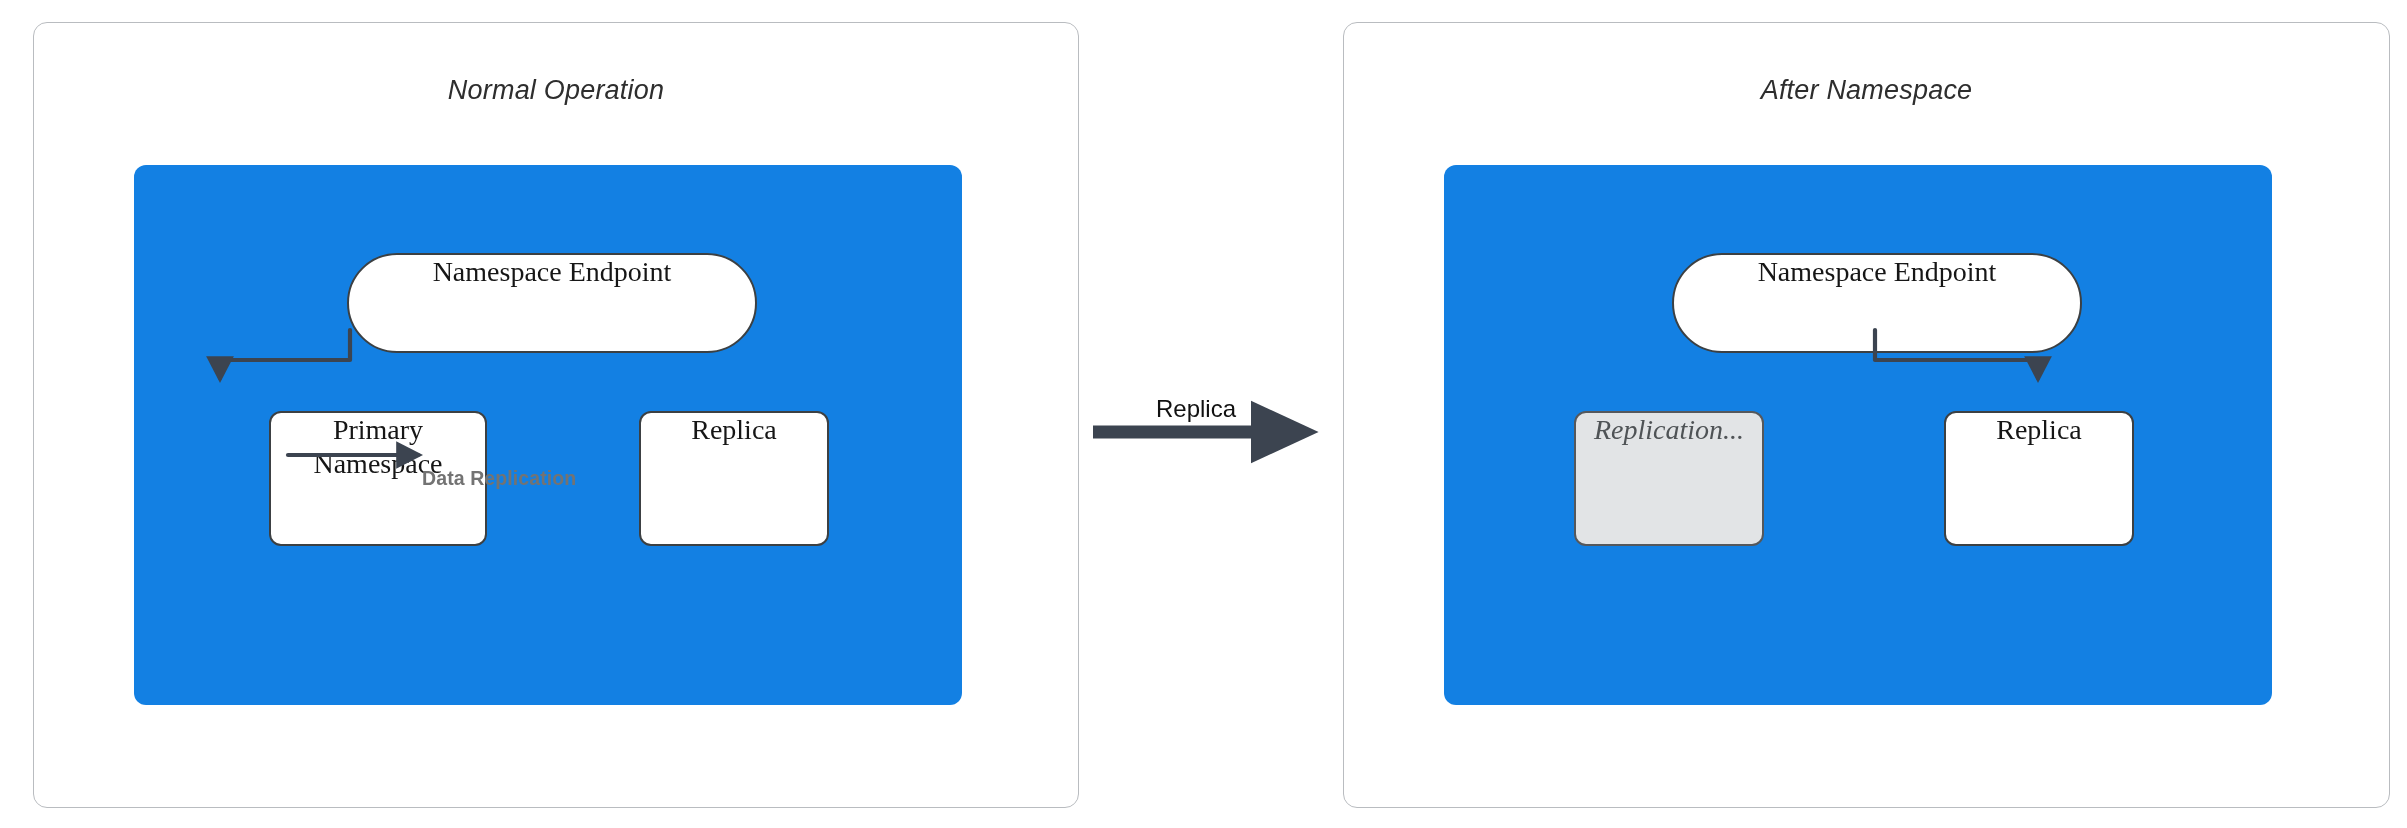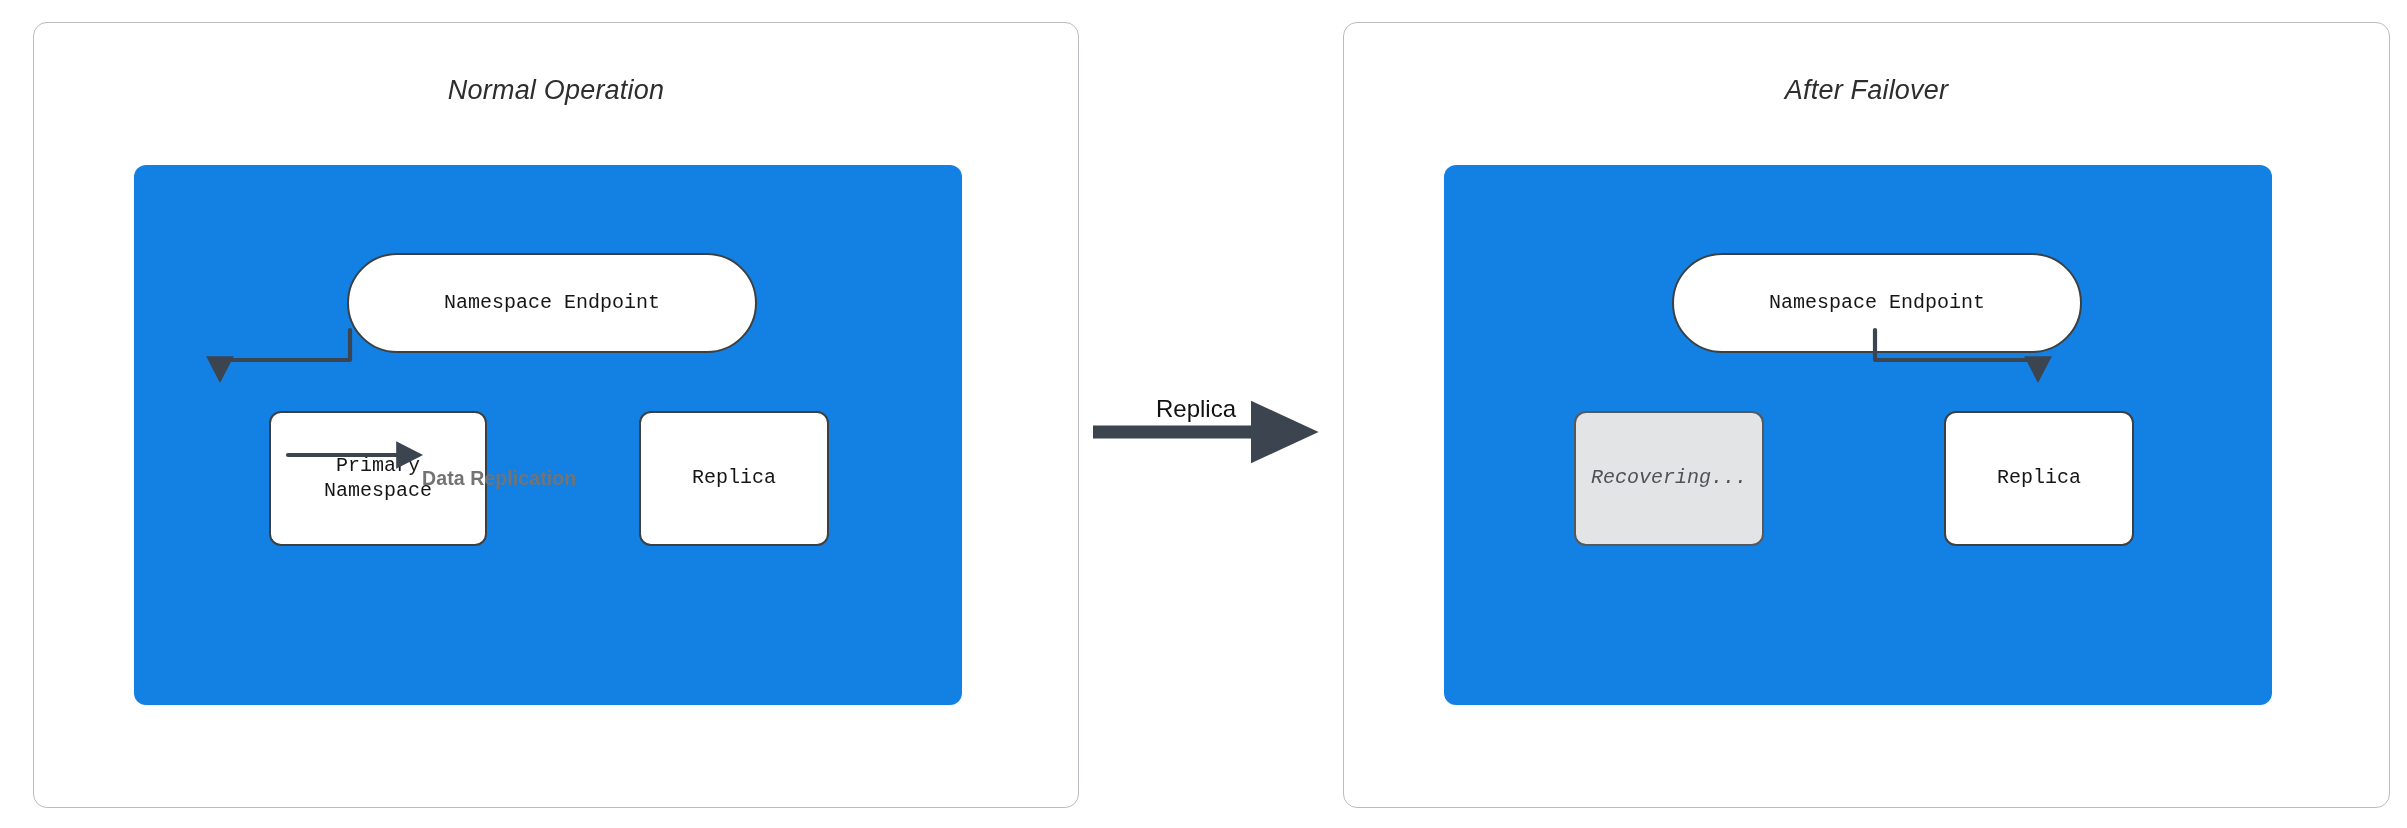--- a/index.html
+++ b/index.html
@@ -8,21 +8,21 @@
 
   .panel{position:absolute;background:#ffffff;border:1.6px solid #b9bcc0;border-radius:14px;box-sizing:border-box;}
   #panel-left{left:33px;top:22px;width:1046px;height:786px;}
   #panel-right{left:1343px;top:22px;width:1047px;height:786px;}
 
   .panel-title{position:absolute;left:0;right:0;text-align:center;font-style:italic;font-size:27px;color:#2e2e2e;font-family:"Liberation Sans",sans-serif;letter-spacing:.2px;}
 
   .zone{position:absolute;background:#1380e3;border-radius:12px;box-sizing:border-box;}
   #zone-left{left:100px;top:142px;width:828px;height:540px;}
 
-  .node{position:absolute;box-sizing:border-box;display:flex;align-items:center;justify-content:center;text-align:center;background:#ffffff;border:2px solid #3c4043;color:#161616;font-size:20px;line-height:1.22;font-family:Liberation Mono, monospace;}
+  .node{position:absolute;box-sizing:border-box;display:flex;justify-content:center;text-align:center;background:#ffffff;border:2px solid #3c4043;color:#161616;font-size:28px;line-height:1.22;font-family:Liberation Serif, serif;}
   .stadium{border-radius:110px;}
   .boxnode{border-radius:12px;}
   .ghost{background:#e2e4e6;border:2px solid #55585c;color:#4f5356;font-style:italic;}
 
   .edge-label{position:absolute;font-weight:bold;font-size:19.5px;color:#737373;font-family:"Liberation Sans",sans-serif;white-space:nowrap;letter-spacing:.1px;}
   .mid-label{position:absolute;font-size:24px;color:#111;font-family:"Liberation Sans",sans-serif;white-space:nowrap;}
 
   svg.ov{position:absolute;left:0;top:0;width:2407px;height:828px;overflow:visible;pointer-events:none;}
 </style>
 </head>
@@ -44,30 +44,30 @@
     </div>
 
     <div class="node boxnode" id="n-replica" style="left:605px;top:388px;width:190px;height:135px;">
       <span>Replica</span>
     </div>
 
     <div class="edge-label" style="left:388px;top:444px;">Data Replication</div>
   </div>
 
   <div class="panel" id="panel-right">
-    <div class="panel-title" style="top:52px;">After Failover</div>
+    <div class="panel-title" style="top:52px;">After Namespace</div>
 
     <div class="zone" style="left:100px;top:142px;width:828px;height:540px;"></div>
 
     <div class="node stadium" id="n-endpoint2" style="left:328px;top:230px;width:410px;height:100px;">
       <span>Namespace Endpoint</span>
     </div>
 
     <div class="node boxnode ghost" id="n-recovering" style="left:230px;top:388px;width:190px;height:135px;">
-      <span>Recovering...</span>
+      <span>Replication...</span>
     </div>
 
     <div class="node boxnode" id="n-replica2" style="left:600px;top:388px;width:190px;height:135px;">
       <span>Replica</span>
     </div>
   </div>
 
   <div class="mid-label" style="left:1156px;top:395px;">Replica</div>
 
   <svg class="ov" viewBox="0 0 2407 828">

